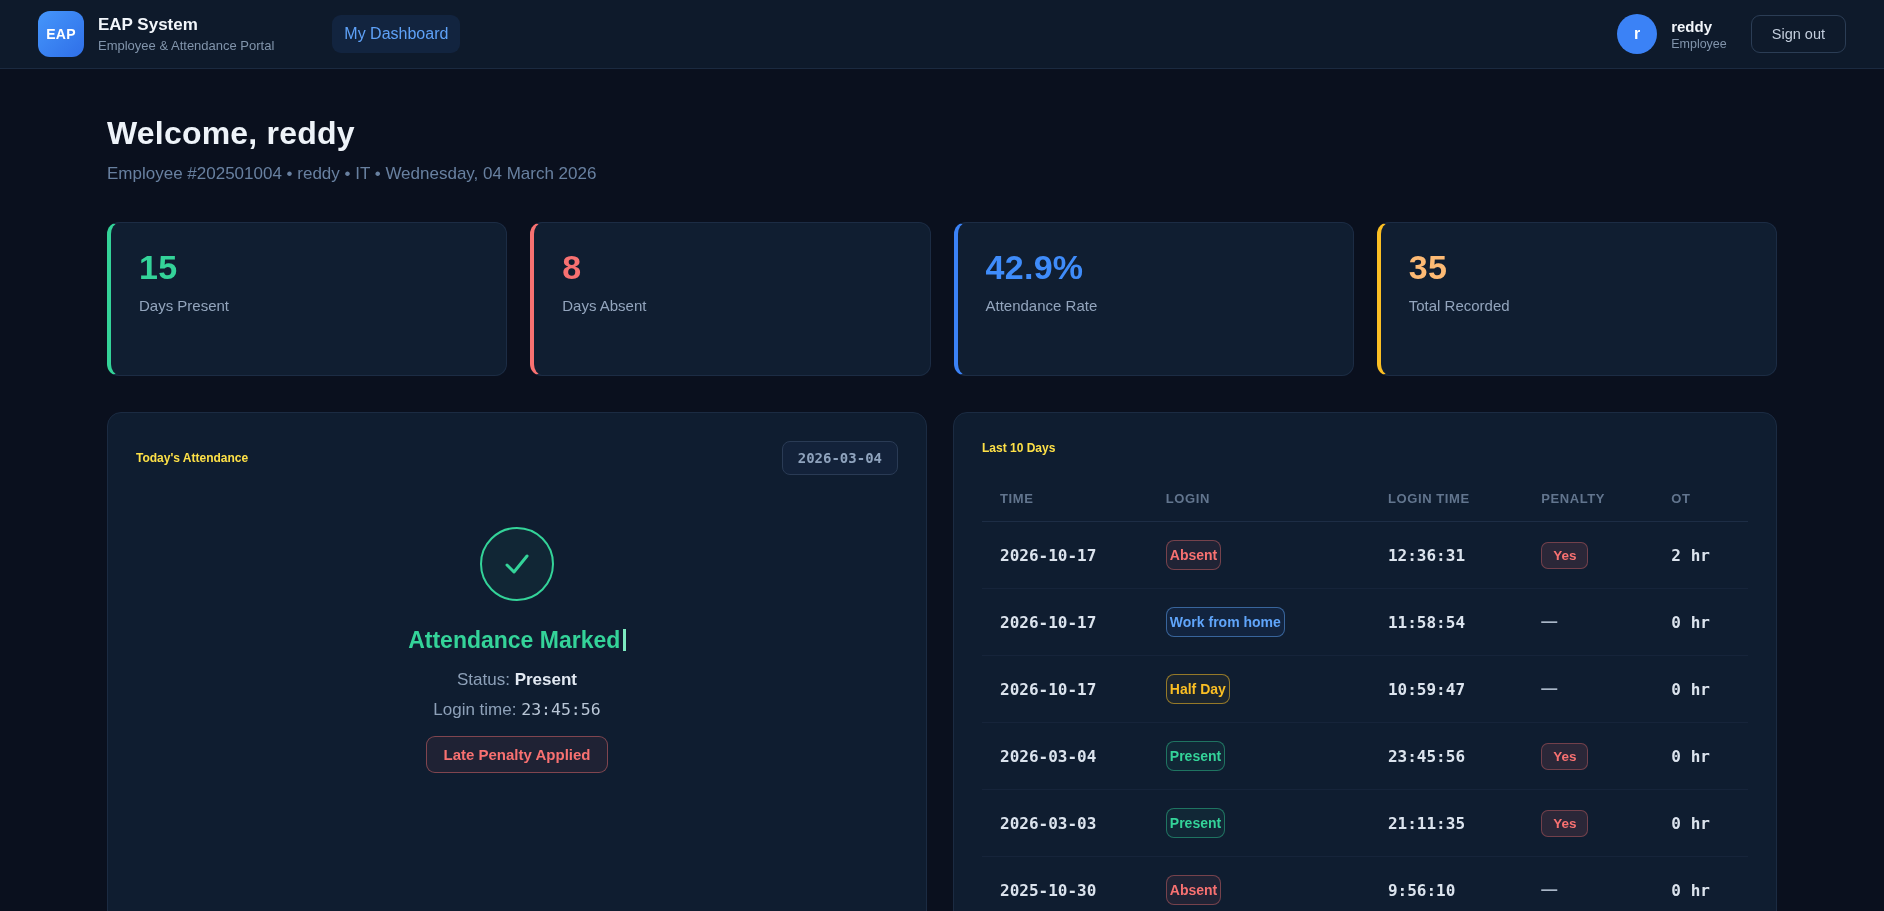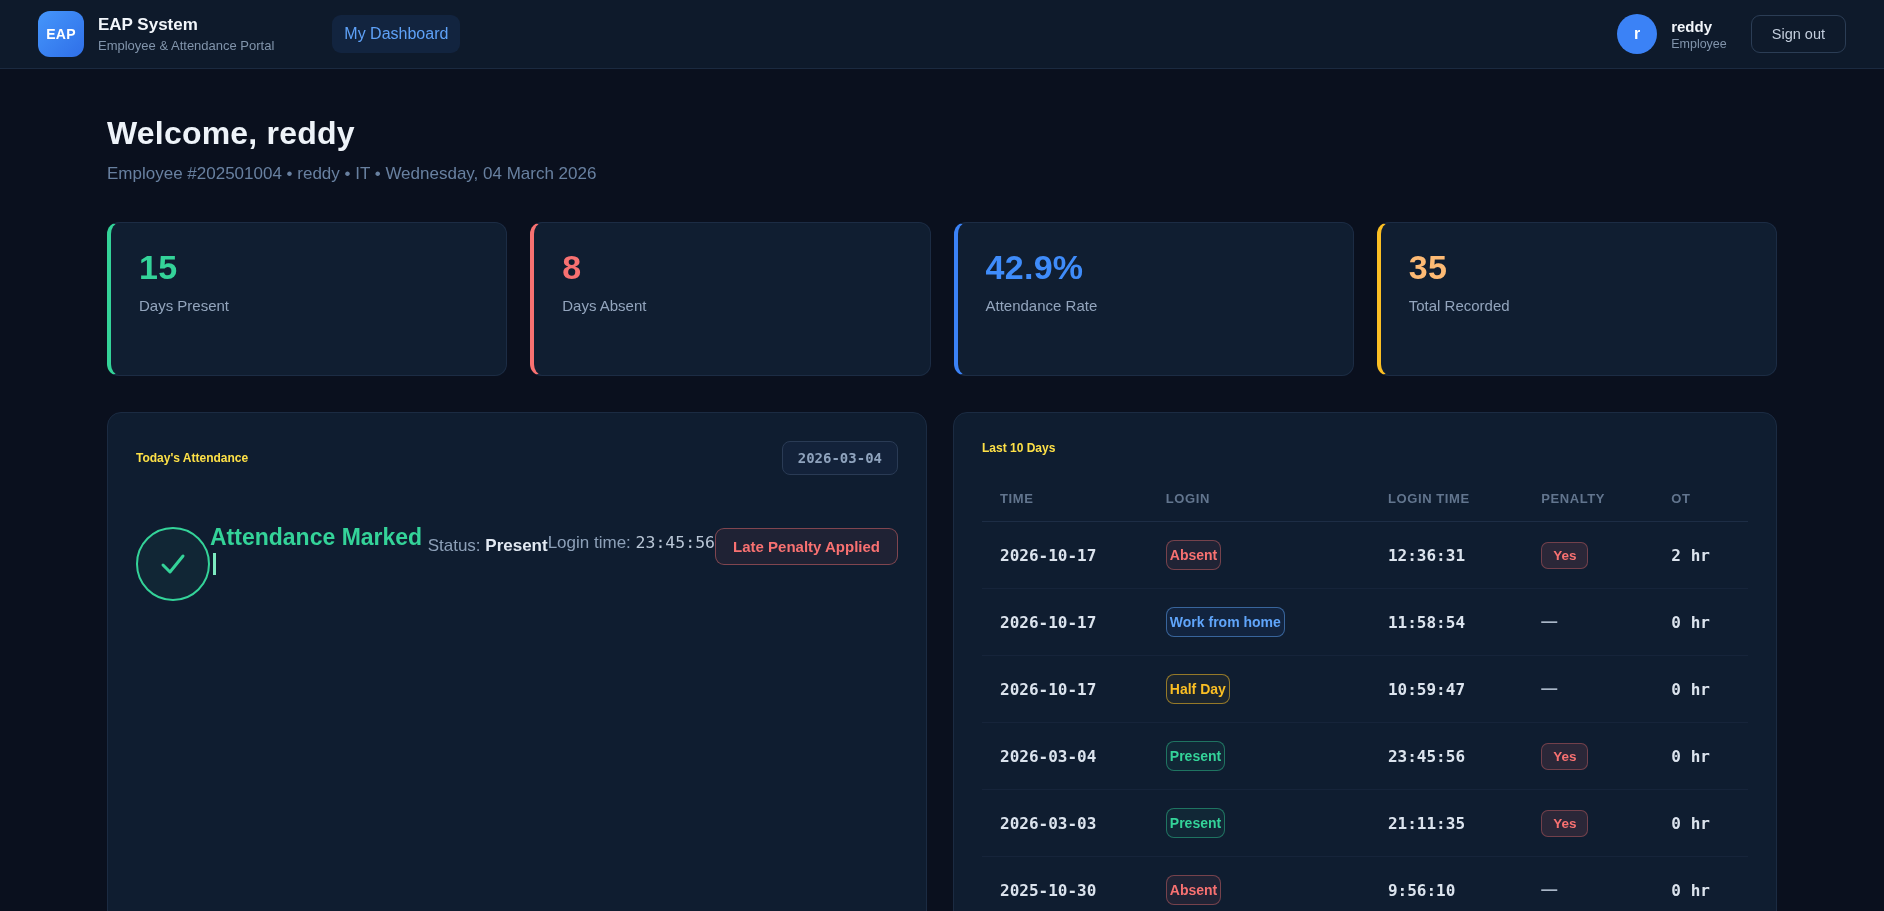--- a/index.html
+++ b/index.html
@@ -69,21 +69,21 @@
   }
   .panel-head { display:flex; align-items:center; justify-content:space-between; }
   .panel-title { font-size:12px; font-weight:700; color:#fde047; }
   .date-chip {
     font-family:"DejaVu Sans Mono", monospace; font-size:14px; color:#8fa3bd;
     border:1px solid #2a3b55; background:#13223a; border-radius:8px;
     padding:8px 15px; font-weight:700;
   }
 
   
-  .today-body { display:flex; flex-direction:row; align-items:center; text-align:left; }
+  .today-body { display:flex; flex-direction:column; align-items:center; text-align:center; }
   .check-circle {
     margin-top:52px; width:74px; height:74px; border-radius:50%;
     border:2px solid #34d399; background:rgba(52,211,153,.05);
     display:flex; align-items:center; justify-content:center;
   }
   .headline { margin-top:26px; font-size:23px; font-weight:700; color:#34d399; }
   .cursor-bar {
     display:inline-block; width:2.5px; height:22px; background:#7ceac0;
     margin-left:3px; vertical-align:-3px;
   }

